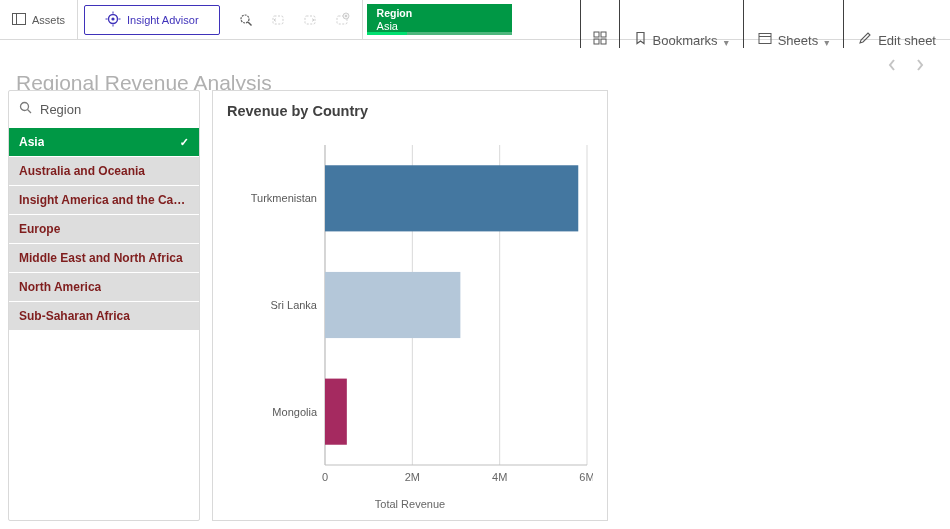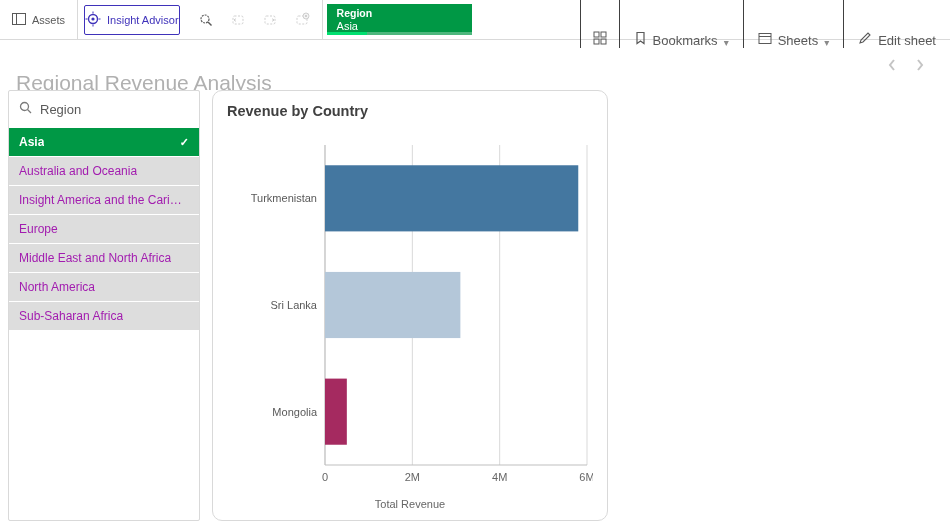--- a/index.html
+++ b/index.html
@@ -2,21 +2,21 @@
 <html><head>
 <meta charset="utf-8">
 <style>
   * { box-sizing: border-box; margin: 0; padding: 0; }
   html, body { width: 950px; height: 529px; font-family: -apple-system, BlinkMacSystemFont, "Segoe UI", Arial, sans-serif; font-size: 13px; color: #333; background: #fff; overflow: hidden; }
 
   
   .toolbar { height: 40px; display: flex; align-items: stretch; border-bottom: 1px solid #d9d9d9; background: #fff; }
   .tbtn { display: flex; align-items: center; gap: 6px; padding: 0 12px; cursor: pointer; font-size: 11px; color: #595959; border-right: 1px solid transparent; }
   .tbtn.divider { border-right: 1px solid #d9d9d9; }
-  .insight { border: 1px solid #3f32ba; color: #3f32ba; margin: 5px 6px; padding: 0 0; height: 30px; border-radius: 2px; }
+  .insight { border: 1px solid #3f32ba; color: #3f32ba; margin: 5px 6px; padding: 0 20px; height: 30px; border-radius: 2px; }
   .selection-tools { display: flex; align-items: center; gap: 0; padding: 0 4px; border-right: 1px solid #d9d9d9; }
   .selection-tools .iconbtn { width: 32px; height: 40px; display: flex; align-items: center; justify-content: center; color: #595959; cursor: pointer; }
   .selection-tools .iconbtn.disabled { color: #cfcfcf; cursor: default; }
   .region-tag { display: flex; flex-direction: column; justify-content: center; background: #009845; color: #fff; width: 145px; margin: 4px 0 4px 4px; padding: 2px 10px; position: relative; font-size: 11px; line-height: 13px; }
   .region-tag .underline { position: absolute; left: 0; right: 0; bottom: 0; height: 3px; background: rgba(255,255,255,0.3); }
   .region-tag .underline-fill { height: 3px; width: 28%; background: #00e070; }
   .tlabel { font-weight: 600; font-size: 10.5px; }
   .tval { font-size: 11px; }
   .tspacer { flex: 1; }
   .rtbtn { display: flex; align-items: flex-end; gap: 6px; padding: 0 14px; cursor: pointer; font-size: 13px; color: #595959; border-left: 1px solid #404040; height: 48px; }
@@ -28,27 +28,27 @@
   .tflex { flex: 1; }
   .navarrow { width: 28px; height: 28px; display: flex; align-items: center; justify-content: center; color: #c4c4c4; font-size: 18px; cursor: pointer; }
 
   
   .body { display: flex; gap: 12px; padding: 0 8px 8px 8px; height: calc(529px - 40px - 50px); }
 
   
   .filterpane { width: 192px; background: #fff; border: 1px solid #d9d9d9; border-radius: 2px; display: flex; flex-direction: column; overflow: hidden; }
   .filter-search { display: flex; align-items: center; gap: 8px; height: 36px; padding: 0 10px; color: #595959; font-size: 13px; }
   .filter-search svg { flex-shrink: 0; }
-  .filter-item { height: 29px; display: flex; align-items: center; padding: 0 10px; font-size: 12px; color: #a21caf; background: #ddd; border-top: 1px solid #fff; cursor: pointer; justify-content: space-between; white-space: nowrap; overflow: hidden; text-overflow: ellipsis; }
+  .filter-item { height: 29px; display: flex; align-items: center; padding: 0 10px; font-size: 12px; color: #7f1d1d; background: #ddd; border-top: 1px solid #fff; cursor: pointer; justify-content: space-between; white-space: nowrap; overflow: hidden; text-overflow: ellipsis; font-weight: bold; }
   .filter-item span:first-child { overflow: hidden; text-overflow: ellipsis; }
   .filter-item.selected { background: #009845; color: #fff; font-weight: 600; }
   .filter-item .chk { font-size: 11px; }
 
   
-  .chartpanel { flex: 0 0 394px; background: #fff; border: 1px solid #d9d9d9; border-radius: 10px; padding: 12px 14px 10px 14px; display: flex; flex-direction: column; }
+  .chartpanel { flex: 0 0 394px; background: #fff; border: 1px solid #d9d9d9; border-radius: 0; padding: 12px 14px 10px 14px; display: flex; flex-direction: column; }
   .chart-title { font-size: 14.5px; font-weight: 700; color: #404040; margin-bottom: 6px; }
   .plot { flex: 1; position: relative; }
   .axis-label { position: absolute; bottom: 0; left: 0; right: 0; text-align: center; font-size: 11px; color: #666; }
 
   svg text { font-family: inherit; }
 </style>
 </head>
 <body>
 
 <div class="toolbar">

